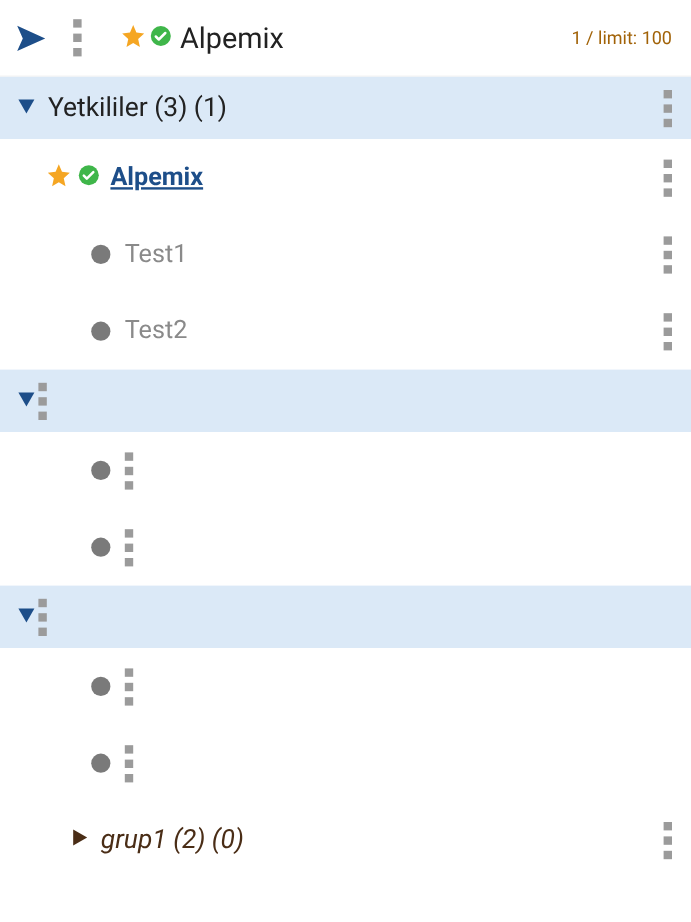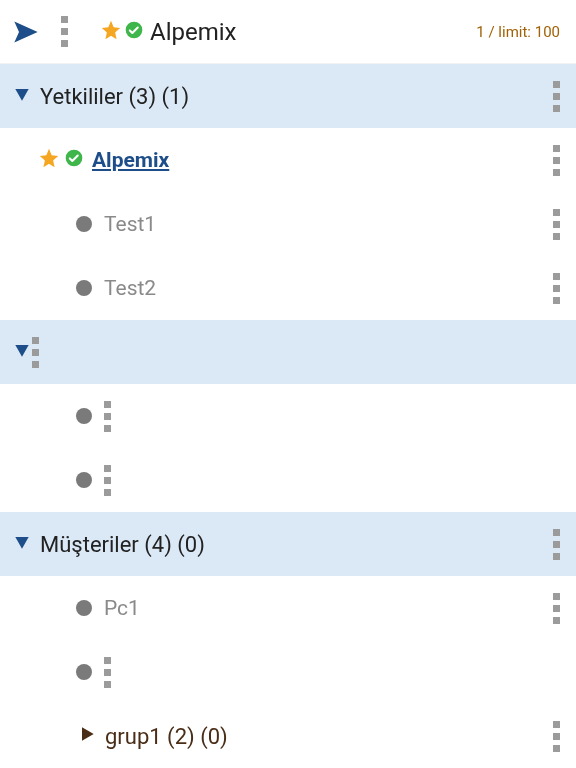--- a/index.html
+++ b/index.html
@@ -65,21 +65,21 @@
     .header-spacer {
       flex: 1;
     }
     .header-count {
       font-size: 15px;
       color: #a16207;
       margin-right: 4px;
     }
     .group-header {
       background: #dbe9f7;
-      height: 64px;
+      height: 52px;
       display: flex;
       align-items: center;
       padding: 0 12px;
     }
     .collapse-icon svg {
       width: 20px;
       height: 20px;
       fill: #1d4e89;
     }
     .group-title {
@@ -100,21 +100,22 @@
       display: flex;
       align-items: center;
       padding: 0 12px;
       background: #fff;
       padding-left: 38px;
     }
     .item-row.indent2 {
       padding-left: 76px;
     }
     .item-row.indent3 {
-      padding-left: 77px;
+      padding-left: 56px;
+      font-style: italic;
     }
     .status-dot {
       width: 16px;
       height: 16px;
       border-radius: 50%;
       background: #7a7a7a;
       margin-right: 12px;
     }
     .item-label {
       font-size: 21px;
@@ -262,32 +263,28 @@
       <div class="dot"></div>
   </div>
 </div>
 
 <div class="group-header">
   <span class="collapse-icon">
     <svg viewBox="0 0 24 24">
         <path d="M4 6 L20 6 L12 20 Z"></path>
       </svg>
   </span>
-  <span class="group-title">
-    <span>Müşteriler</span> (<span>4</span>) (<span>0</span>)
-  </span>
-  <div class="row-dots">
-    <div class="dot"></div>
-      <div class="dot"></div>
-      <div class="dot"></div>
-  </div>
-</div>
-<div class="item-row indent2">
-  <span class="status-dot"></span>
-  <span class="item-label">Pc1</span>
+  <div class="row-dots">
+    <div class="dot"></div>
+      <div class="dot"></div>
+      <div class="dot"></div>
+  </div>
+</div>
+<div class="item-row indent2">
+  <span class="status-dot"></span>
   <div class="row-dots">
     <div class="dot"></div>
       <div class="dot"></div>
       <div class="dot"></div>
   </div>
 </div>
 <div class="item-row indent2">
   <span class="status-dot"></span>
   <div class="row-dots">
     <div class="dot"></div>

